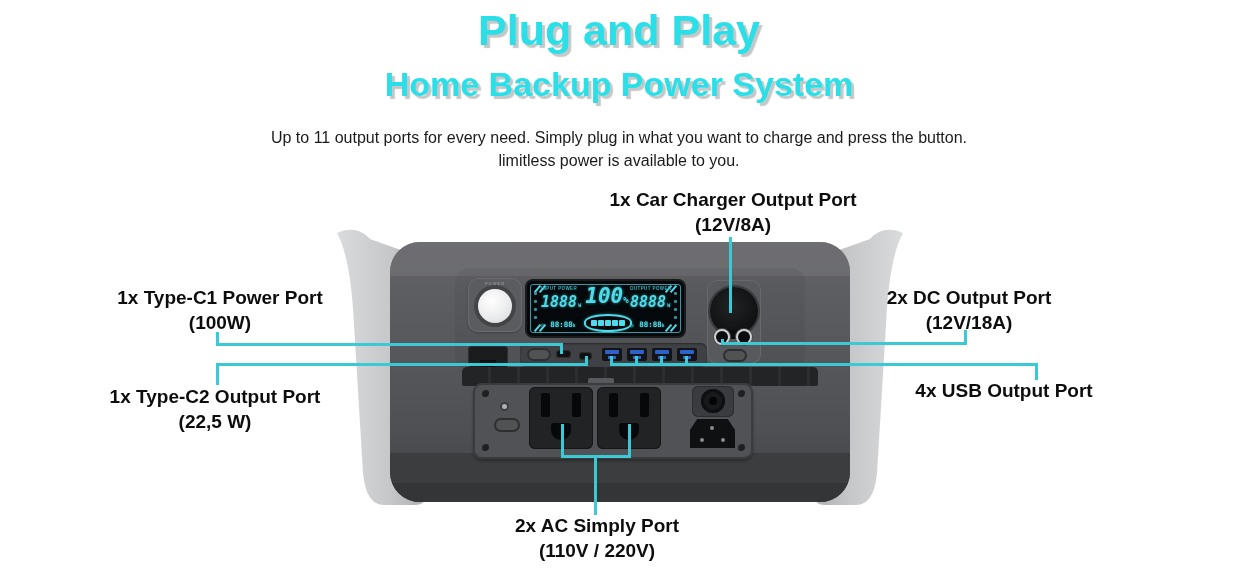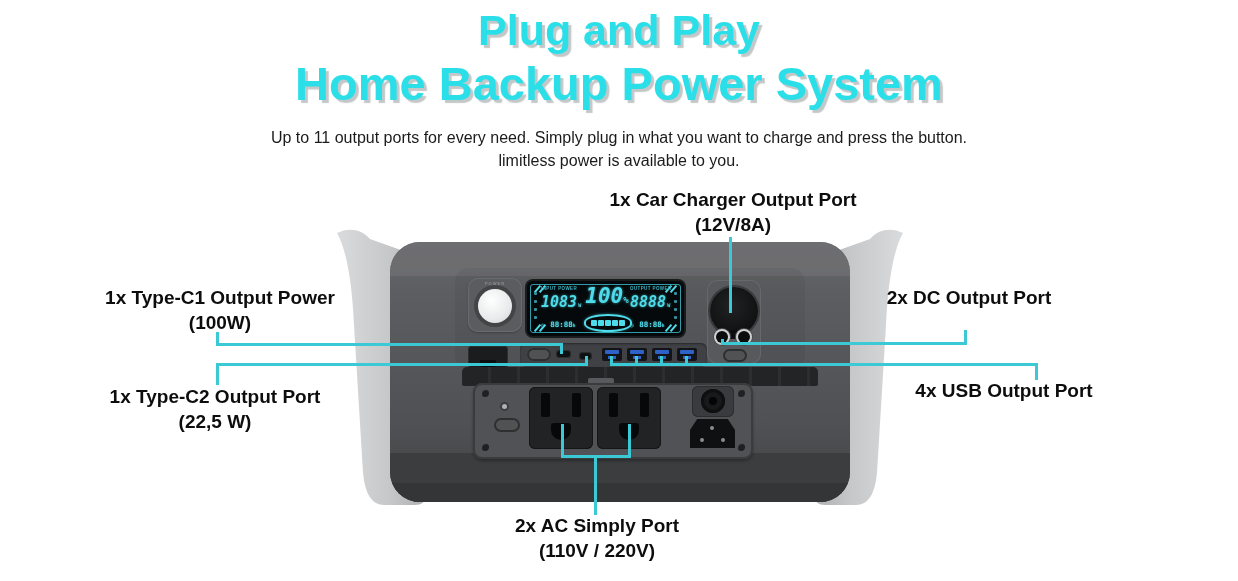--- a/index.html
+++ b/index.html
@@ -3,21 +3,21 @@
 <meta charset="utf-8">
 <style>
   html,body{margin:0;padding:0;background:#ffffff;}
   .scene{position:relative;width:1238px;height:581px;background:#ffffff;overflow:hidden;
          font-family:"Liberation Sans",sans-serif;}
 
   
   .title{position:absolute;left:0;top:4px;width:1238px;text-align:center;color:#2bdfe8;
          font-weight:bold;}
   .title .t1{font-size:43px;line-height:53px;text-shadow:3px 3px 1px rgba(125,130,133,.45);}
-  .title .t2{font-size:47px;line-height:54px;text-shadow:3px 3px 1px rgba(125,130,133,.45);text-align:center;}
+  .title .t2{font-size:34px;line-height:54px;text-shadow:3px 3px 1px rgba(125,130,133,.45);text-align:center;}
   .subtitle{position:absolute;left:0;top:126px;width:1238px;text-align:center;color:#1b1b1b;
             font-size:16px;line-height:23px;}
 
   
   .callout{position:absolute;text-align:center;color:#0d0d0d;font-weight:bold;
            font-size:19px;line-height:25px;}
   #lbl-car {left:533px;top:187px;width:400px;}
   #lbl-tc1 {left:70px; top:285px;width:300px;}
   #lbl-dc  {left:819px;top:285px;width:300px;}
   #lbl-tc2 {left:65px; top:384px;width:300px;}
@@ -217,21 +217,21 @@
     </div>
     <div class="disp-icons di-left">
       <span></span>
         <span></span>
         <span></span>
         <span></span>
     </div>
     <div class="disp-col col-in">
       <div class="disp-label">INPUT POWER</div>
       <div class="disp-value">
-        <span>1083</span><span class="unit">W</span>
+        <span>1888</span><span class="unit">W</span>
       </div>
       <div class="disp-time">
         <span class="clock">◷</span>
         <span>88:88</span><span class="unit">h</span>
       </div>
     </div>
     <div class="disp-col col-soc">
       <div class="soc-row">
         <span>100</span><span class="soc-unit">%</span>
       </div>
@@ -344,25 +344,26 @@
   <div class="cl" id="l-ac-v1"></div>
   <div class="cl" id="l-ac-v2"></div>
   <div class="cl" id="l-ac-h"></div>
   <div class="cl" id="l-ac-v3"></div>
 
   <div class="callout" id="lbl-car">
     <div>1x  Car Charger Output Port</div>
     <div>(12V/8A)</div>
   </div>
   <div class="callout" id="lbl-tc1">
-    <div>1x Type-C1 Output Power</div>
+    <div>1x Type-C1 Power Port</div>
     <div>(100W)</div>
   </div>
   <div class="callout" id="lbl-dc">
     <div>2x DC Output Port</div>
+    <div>(12V/18A)</div>
   </div>
   <div class="callout" id="lbl-tc2">
     <div>1x Type-C2 Output Port</div>
     <div>(22,5 W)</div>
   </div>
   <div class="callout" id="lbl-usb">
     <div>4x USB Output Port</div>
   </div>
   <div class="callout" id="lbl-ac">
     <div>2x AC Simply Port</div>

